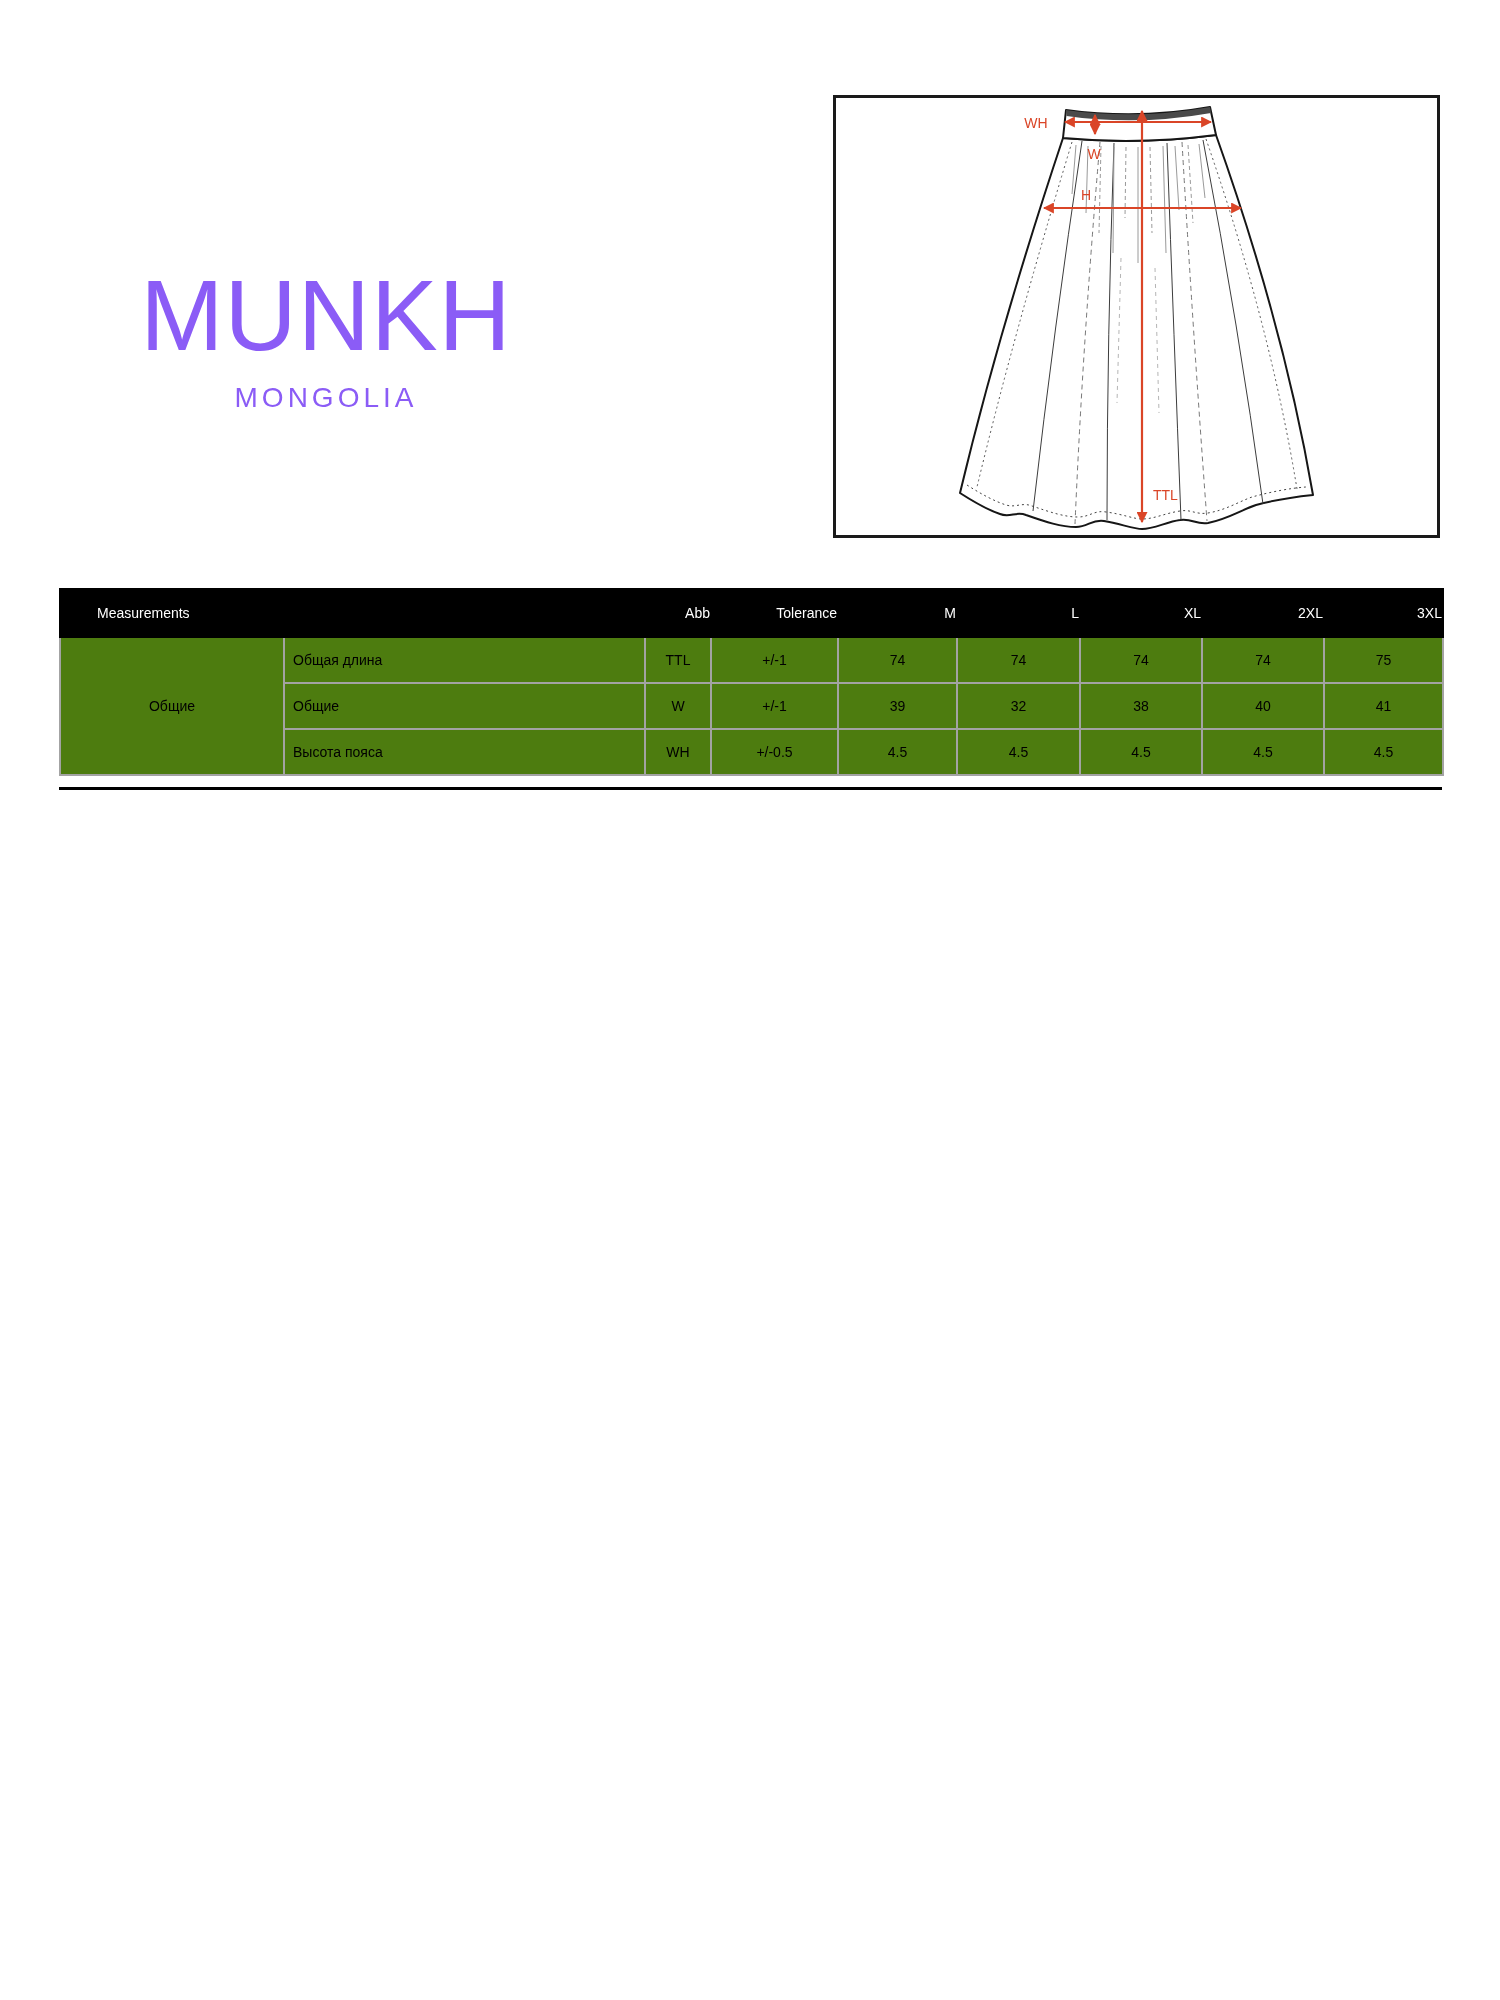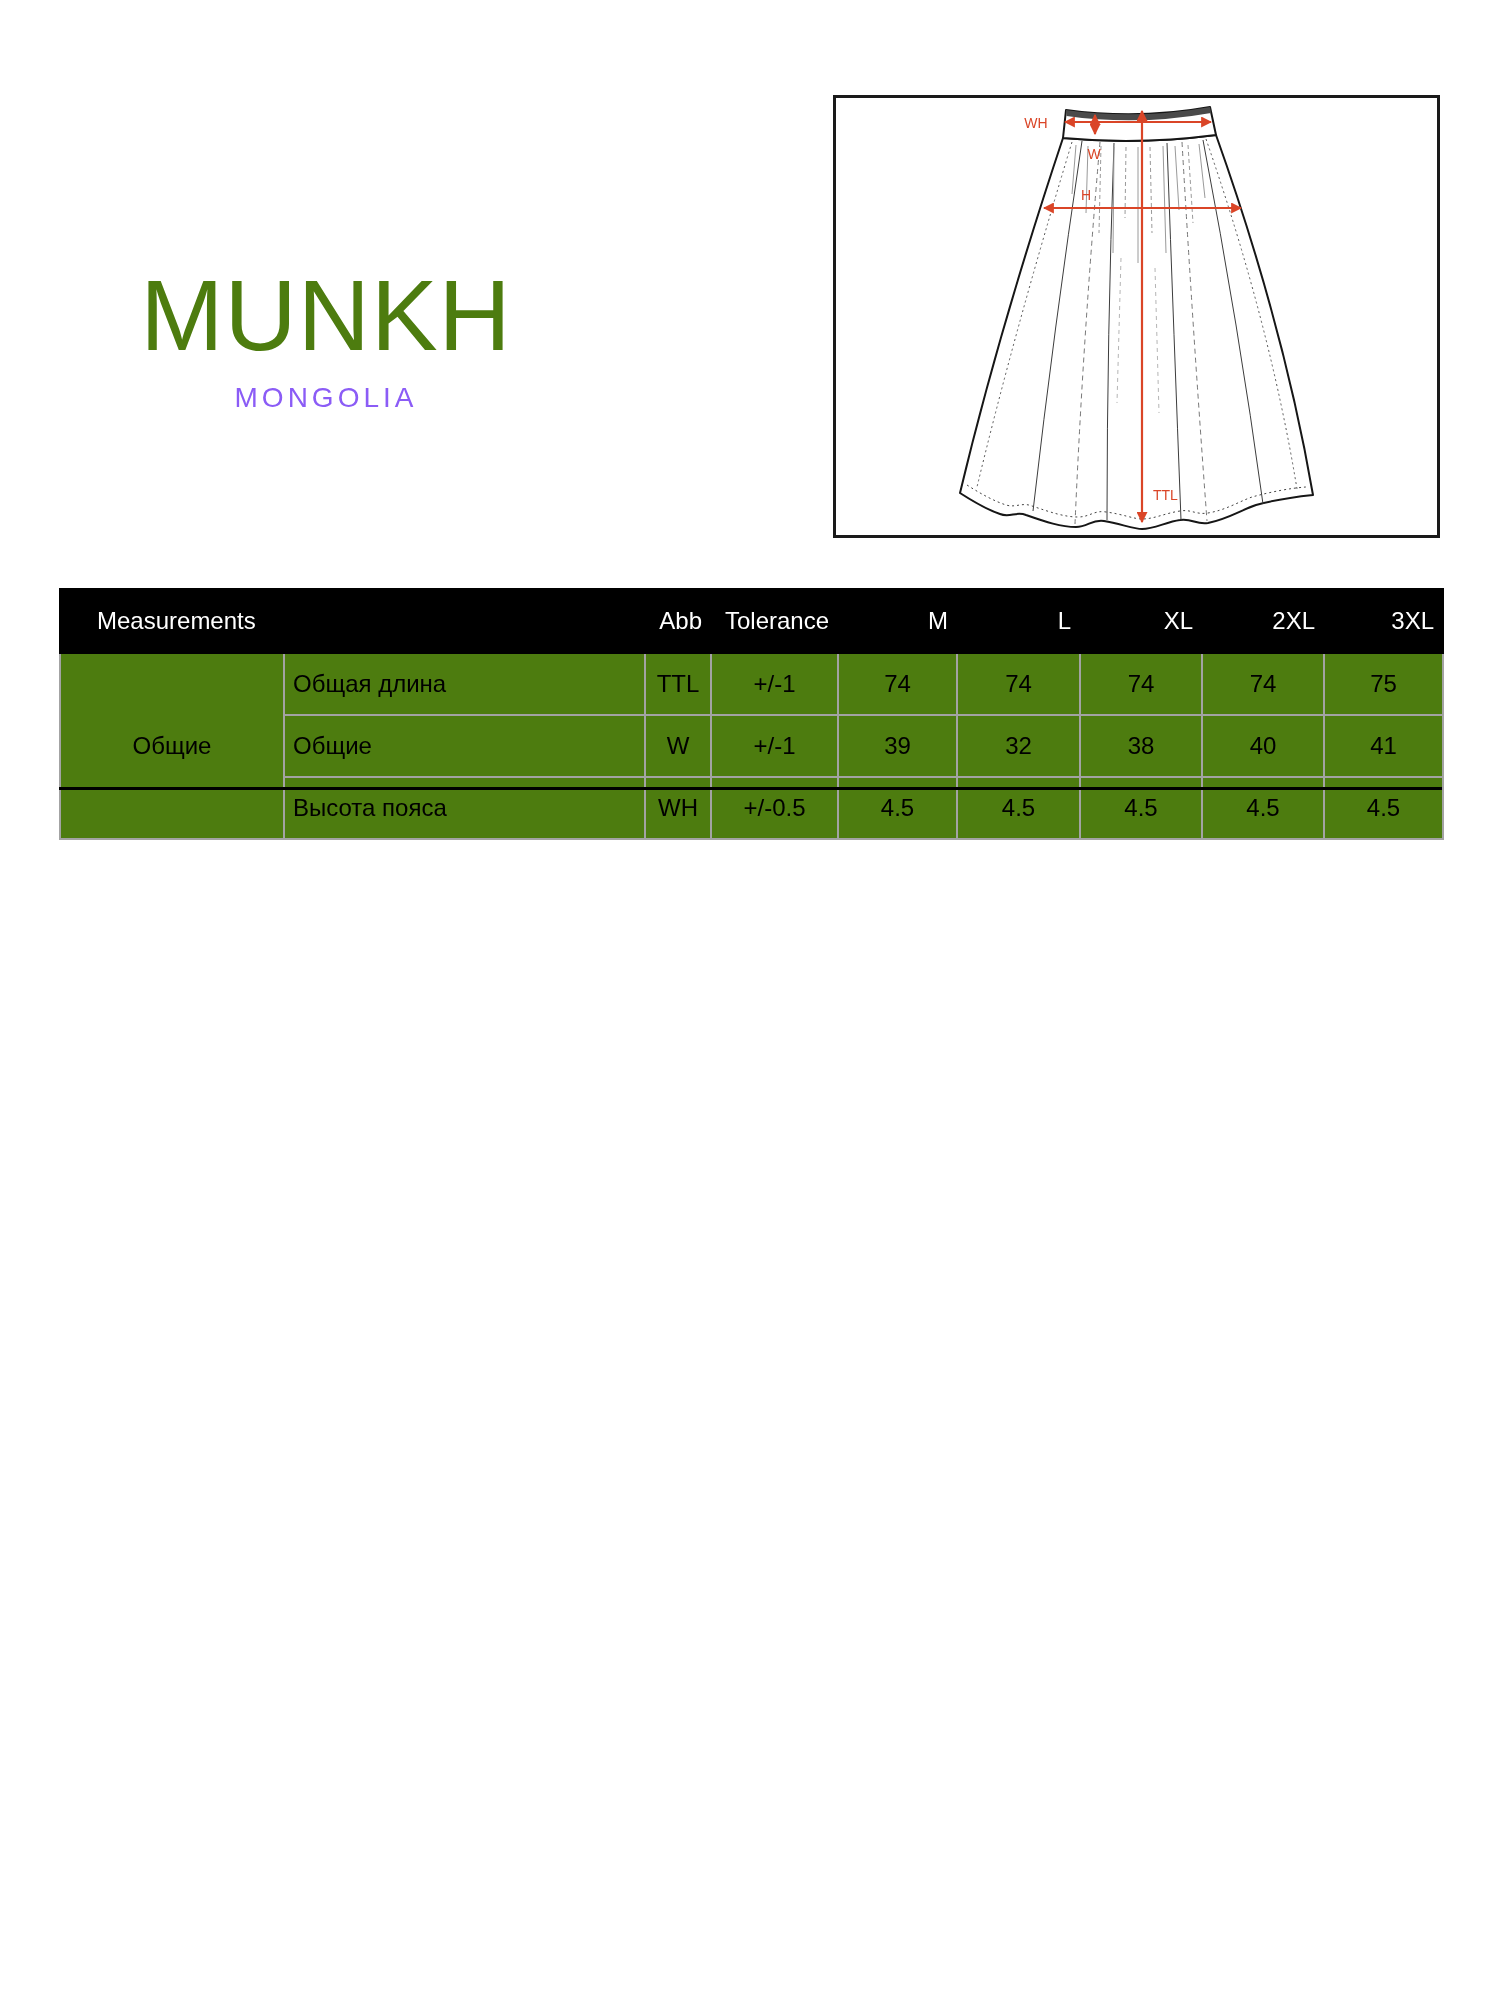--- a/index.html
+++ b/index.html
@@ -3,33 +3,33 @@
 <meta charset="utf-8">
 <style>
   html,body{margin:0;padding:0;background:#ffffff;}
   .page{position:relative;width:1500px;height:2000px;background:#ffffff;
         font-family:"Liberation Sans",sans-serif;overflow:hidden;color:#000;}
 
   
   .brand{position:absolute;left:96px;top:0;width:460px;text-align:center;}
   .brand-name{position:absolute;left:0;top:265px;width:460px;
               font-size:100px;font-weight:300;letter-spacing:1px;line-height:1;
-              color:#4d7c0f;white-space:nowrap;}
+              color:#8b5cf6;white-space:nowrap;}
   .brand-sub{position:absolute;left:0;top:382px;width:460px;
              font-size:28px;font-weight:400;letter-spacing:4px;color:#8b5cf6;}
 
   
   .diagram{position:absolute;left:833px;top:95px;width:607px;height:443px;
            border:3px solid #1a1a1a;box-sizing:border-box;background:#fff;}
   .diagram svg{display:block;width:100%;height:100%;}
 
   
   .spec-table{position:absolute;left:59px;top:588px;width:1383px;
               border-collapse:collapse;table-layout:fixed;}
-  .spec-table th,.spec-table td{border:2px solid #a3a3a3;font-size:24px;padding:8px;
+  .spec-table th,.spec-table td{border:2px solid #a3a3a3;font-size:14px;padding:0;
               overflow:hidden;white-space:nowrap;}
   .spec-table thead th{background:#000;color:#fff;height:46px;font-weight:400;
               text-align:right;border-color:#000;}
   .spec-table thead th.meas{text-align:left;padding-left:36px;}
   .spec-table td{height:44px;background:#4d7c0f;text-align:center;vertical-align:middle;}
   .spec-table td.name{text-align:left;padding-left:8px;}
   .bottom-rule{position:absolute;left:59px;top:787px;width:1383px;height:3px;background:#000;}
 </style>
 </head>
 <body>

